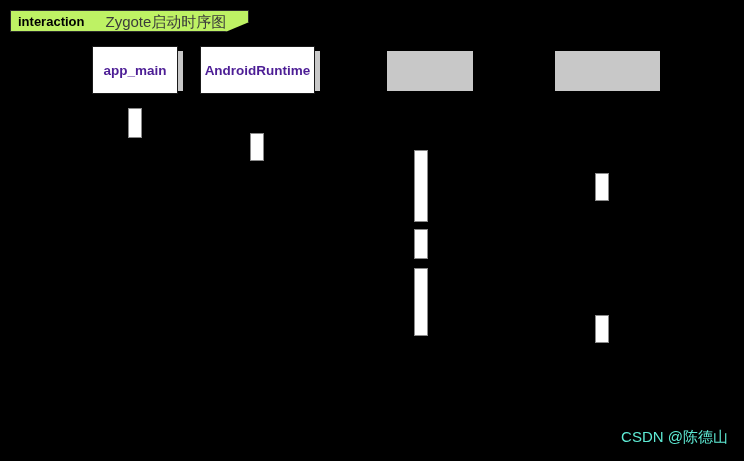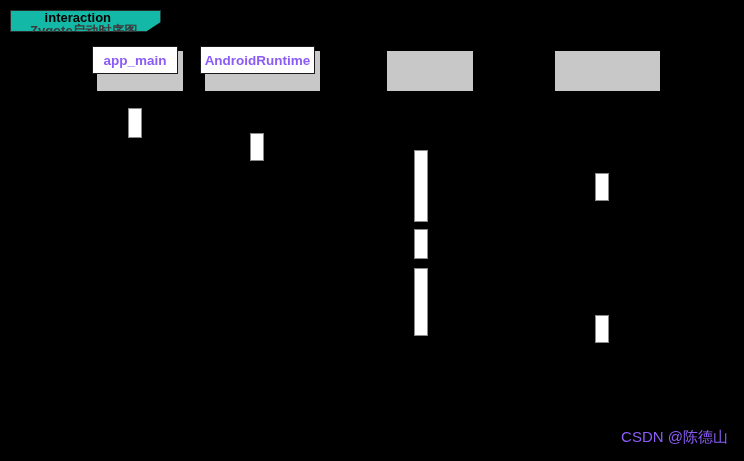--- a/index.html
+++ b/index.html
@@ -29,57 +29,56 @@
     box-sizing: border-box;
   }
 
   
   .frame-title {
     position: absolute;
     left: 10px;
     top: 10px;
     height: 22px;
     padding: 0 22px 0 7px;
-    background: #14b8a6;
+    background: #bef264;
     border: 1px solid #2b2b2b;
     box-sizing: border-box;
     display: flex;
     align-items: center;
     -webkit-clip-path: polygon(0 0, 100% 0, 100% 55%, 90% 100%, 0 100%);
     clip-path: polygon(0 0, 100% 0, 100% 55%, 90% 100%, 0 100%);
     white-space: nowrap;
-    flex-direction: column;
   }
   .frame-title .kw {
     font-size: 13px;
     font-weight: bold;
     color: #000000;
     line-height: 1;
   }
   .frame-title .tt {
-    font-size: 13px;
-    font-weight: bold;
+    font-size: 15px;
+    font-weight: normal;
     color: #3b3b3b;
     line-height: 1;
-    margin-left: 12px;
+    margin-left: 21px;
   }
 
   
   .participant {
     position: absolute;
-    height: 28px;
+    height: 48px;
     background: #ffffff;
     border: 1px solid #1a1a1a;
     box-sizing: border-box;
     display: flex;
     align-items: center;
     justify-content: center;
     font-size: 13.5px;
     font-weight: bold;
-    color: #8b5cf6;
+    color: #4c1d95;
     z-index: 3;
     white-space: nowrap;
   }
   .pshadow {
     position: absolute;
     height: 40px;
     background: #c8c8c8;
     z-index: 2;
   }
 
@@ -100,21 +99,21 @@
     box-sizing: border-box;
     z-index: 4;
   }
 
   
   .watermark {
     position: absolute;
     right: 16px;
     bottom: 14px;
     font-size: 15px;
-    color: #8b5cf6;
+    color: #5eead4;
     z-index: 6;
     white-space: nowrap;
   }
 </style>
 </head>
 <body>
 
 <div id="canvas">
 
   <div class="frame"></div>

